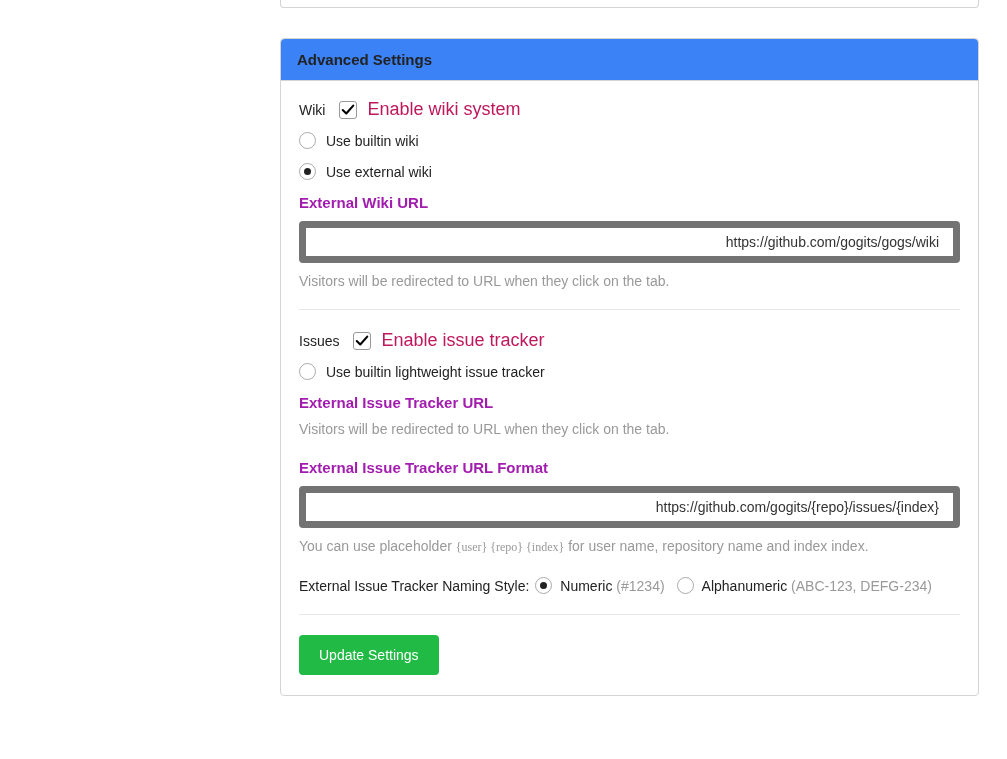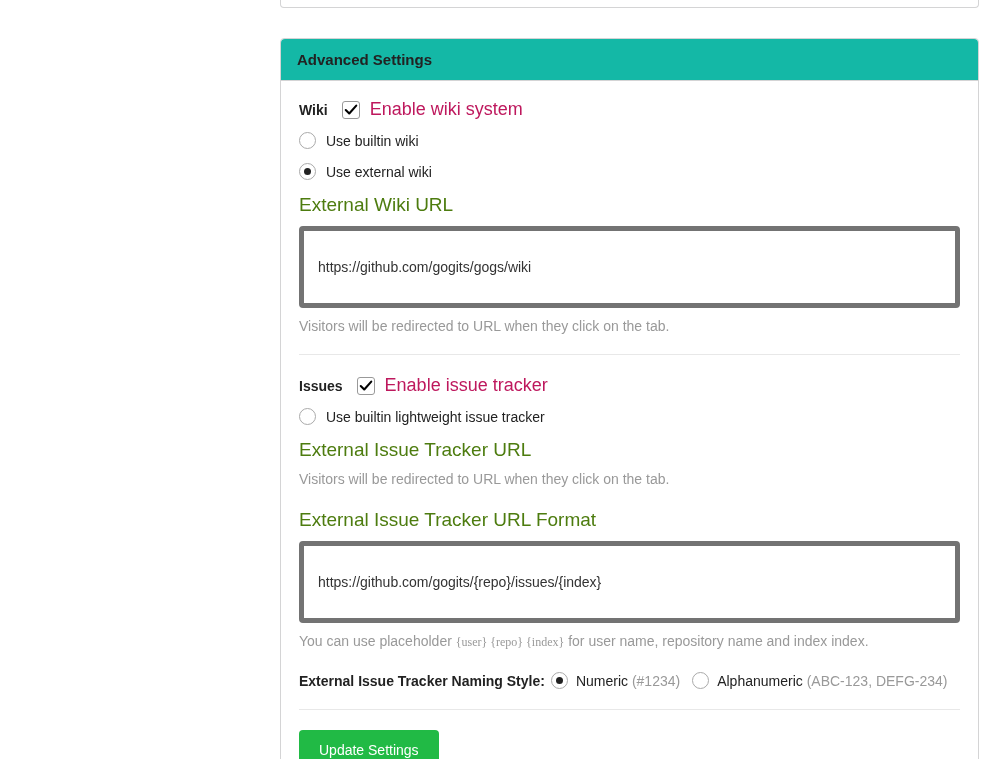--- a/index.html
+++ b/index.html
@@ -25,38 +25,38 @@
       margin-top: 30px;
     }
     .card-ghost {
       border: 1px solid #d4d4d5;
       border-radius: 4px;
       height: 8px;
       border-top: none;
       border-radius: 0 0 4px 4px;
     }
     .card-header {
-      background: #14b8a6;
+      background: #3b82f6;
       padding: 12px 16px;
       border-bottom: 1px solid #d4d4d5;
       border-radius: 4px 4px 0 0;
       font-weight: bold;
       font-size: 15px;
       color: #222;
     }
     .card-body {
       padding: 18px 18px 20px 18px;
     }
     .inline-row {
       display: flex;
       align-items: center;
       margin-bottom: 12px;
     }
     .field-label {
-      font-weight: bold;
+      font-weight: normal;
       font-size: 14px;
       color: #222;
     }
     .checkbox-wrap {
       display: inline-flex;
       align-items: center;
       margin-left: 14px;
     }
     .checkbox {
       width: 18px;
@@ -101,34 +101,35 @@
       height: 7px;
       background: #222;
       border-radius: 50%;
       display: block;
     }
     .radio-label {
       font-size: 14px;
       color: #222;
     }
     .sublabel {
-      font-weight: normal;
-      font-size: 19px;
+      font-weight: bold;
+      font-size: 15px;
       margin-top: 8px;
       margin-bottom: 10px;
-      color: #4d7c0f;
+      color: #a21caf;
     }
     .text-input {
       width: 100%;
-      padding: 28px 14px;
-      border: 5px solid #737373;
+      padding: 6px 14px;
+      border: 7px solid #737373;
       border-radius: 4px;
       font-size: 14px;
       color: #333;
       font-family: inherit;
+      text-align: right;
     }
     .help {
       margin-top: 10px;
       font-size: 14px;
       color: #999;
     }
     .help code {
       font-family: Liberation Serif, serif;
       font-size: 12px;
       color: #999;

